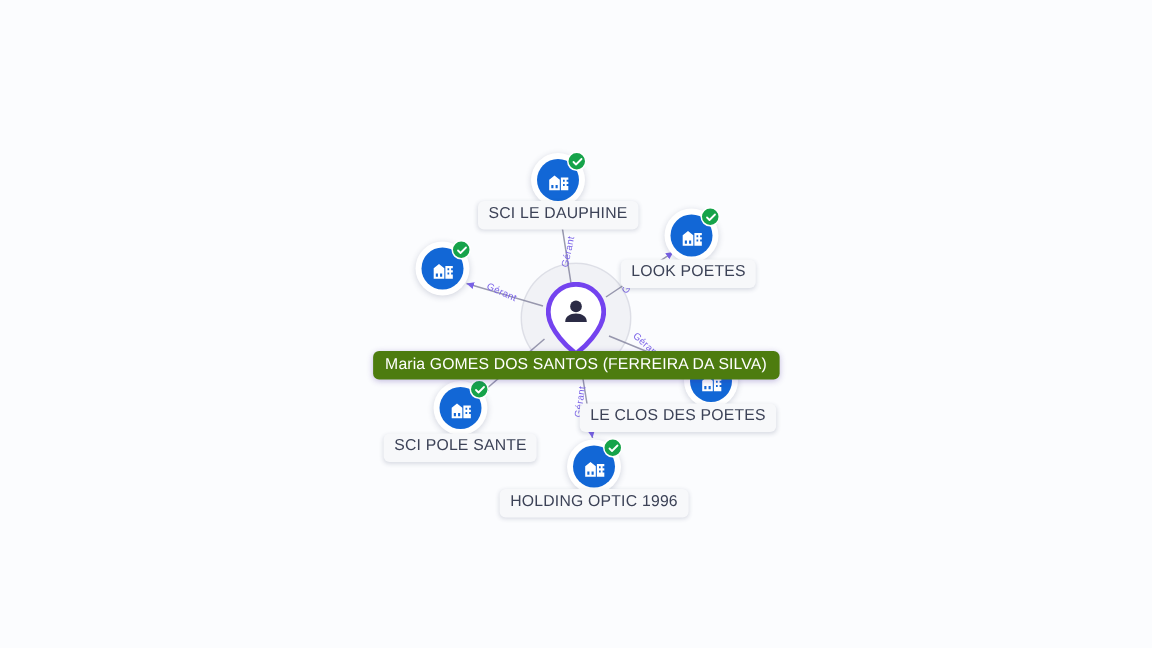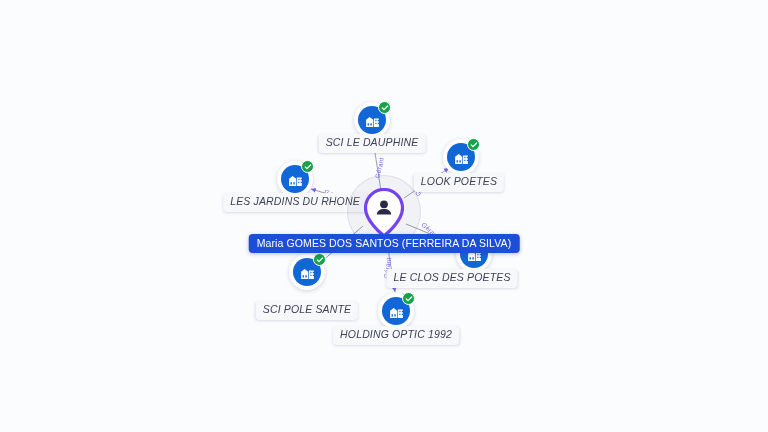--- a/index.html
+++ b/index.html
@@ -59,21 +59,20 @@
     transform:translate(-50%,0);
     background:#f7f8fa;
     color:#3c4257;
     font-size:10.5px;
     letter-spacing:.15px;
     white-space:nowrap;
     padding:3px 7px 4px 7px;
     border-radius:4px;
     box-shadow:0 1px 3px rgba(40,50,90,.16);
     line-height:1.1;
-    font-style:italic;
   }
 
   
   #person-node{
     position:absolute;
     transform:translate(-50%,-50%);
     width:74px;height:74px;
   }
   #person-node .halo{
     position:absolute;left:0;top:0;
@@ -86,21 +85,21 @@
     position:absolute;
     left:50%;top:50%;
     transform:translate(-50%,-50%);
     width:40px;height:48px;
   }
   #person-node .pin svg{display:block;}
 
   #person-caption{
     position:absolute;
     transform:translate(-50%,0);
-    background:#1d4ed8;
+    background:#4d7c0f;
     color:#ffffff;
     font-size:10.5px;
     letter-spacing:.1px;
     white-space:nowrap;
     padding:3px 8px 4px 8px;
     border-radius:4px;
     box-shadow:0 1px 4px rgba(60,30,150,.30);
     line-height:1.15;
     z-index:40;
   }
@@ -180,21 +179,20 @@
       <svg width="17" height="17" viewBox="0 0 24 24" fill="#ffffff">
         <path d="M3 21V11l5-4 5 4v10H3zm2-2h2v-3H5v3zm4 0h2v-3H9v3zM14 21V9h7v12h-7zm2-8h1.6v-2H16v2zm3.4 0H21v-2h-1.6v2zM16 17h1.6v-2H16v2zm3.4 0H21v-2h-1.6v2z"></path>
       </svg>
     </div>
     <div class="badge">
       <svg width="8" height="8" viewBox="0 0 24 24">
           <path d="M20 6L9 17l-5-5" fill="none" stroke="#ffffff" stroke-width="3.6" stroke-linecap="round" stroke-linejoin="round"></path>
         </svg>
     </div>
   </div>
-  <div class="caption" style="left:295px;top:193px;">LES JARDINS DU RHONE</div>
 
   <div class="node" style="left:474px;top:254px;">
     <div class="disc"></div>
     <div class="glyph">
       <svg width="17" height="17" viewBox="0 0 24 24" fill="#ffffff">
         <path d="M3 21V11l5-4 5 4v10H3zm2-2h2v-3H5v3zm4 0h2v-3H9v3zM14 21V9h7v12h-7zm2-8h1.6v-2H16v2zm3.4 0H21v-2h-1.6v2zM16 17h1.6v-2H16v2zm3.4 0H21v-2h-1.6v2z"></path>
       </svg>
     </div>
   </div>
   <div class="caption" style="left:452px;top:269px;">LE CLOS DES POETES</div>
@@ -205,36 +203,36 @@
       <svg width="17" height="17" viewBox="0 0 24 24" fill="#ffffff">
         <path d="M3 21V11l5-4 5 4v10H3zm2-2h2v-3H5v3zm4 0h2v-3H9v3zM14 21V9h7v12h-7zm2-8h1.6v-2H16v2zm3.4 0H21v-2h-1.6v2zM16 17h1.6v-2H16v2zm3.4 0H21v-2h-1.6v2z"></path>
       </svg>
     </div>
     <div class="badge">
       <svg width="8" height="8" viewBox="0 0 24 24">
           <path d="M20 6L9 17l-5-5" fill="none" stroke="#ffffff" stroke-width="3.6" stroke-linecap="round" stroke-linejoin="round"></path>
         </svg>
     </div>
   </div>
-  <div class="caption" style="left:307px;top:289px;margin-top:12px;">SCI POLE SANTE</div>
+  <div class="caption" style="left:307px;top:289px;">SCI POLE SANTE</div>
 
   <div class="node" style="left:396px;top:311px;">
     <div class="disc"></div>
     <div class="glyph">
       <svg width="17" height="17" viewBox="0 0 24 24" fill="#ffffff">
         <path d="M3 21V11l5-4 5 4v10H3zm2-2h2v-3H5v3zm4 0h2v-3H9v3zM14 21V9h7v12h-7zm2-8h1.6v-2H16v2zm3.4 0H21v-2h-1.6v2zM16 17h1.6v-2H16v2zm3.4 0H21v-2h-1.6v2z"></path>
       </svg>
     </div>
     <div class="badge">
       <svg width="8" height="8" viewBox="0 0 24 24">
           <path d="M20 6L9 17l-5-5" fill="none" stroke="#ffffff" stroke-width="3.6" stroke-linecap="round" stroke-linejoin="round"></path>
         </svg>
     </div>
   </div>
-  <div class="caption" style="left:396px;top:326px;">HOLDING OPTIC 1992</div>
+  <div class="caption" style="left:396px;top:326px;">HOLDING OPTIC 1996</div>
 
   <div id="person-node" style="left:384px;top:212px;">
     <div class="halo"></div>
     <div class="pin">
       <svg width="40" height="48" viewBox="0 0 40 48">
         <path d="M20 1.5c-10.2 0-18.5 8.3-18.5 18.5 0 12.4 15.2 25.2 17.2 26.8.8.6 1.8.6 2.6 0 2-1.6 17.2-14.4 17.2-26.8C38.5 9.8 30.2 1.5 20 1.5z" fill="#ffffff" stroke="#7443ef" stroke-width="3.2"></path>
         <circle cx="20" cy="20" r="12.6" fill="#ffffff"></circle>
         <g fill="#2b2b45">
           <circle cx="20" cy="16.3" r="3.9"></circle>
           <path d="M12.8 26.6c0-3.6 3.2-5.6 7.2-5.6s7.2 2 7.2 5.6z"></path>

